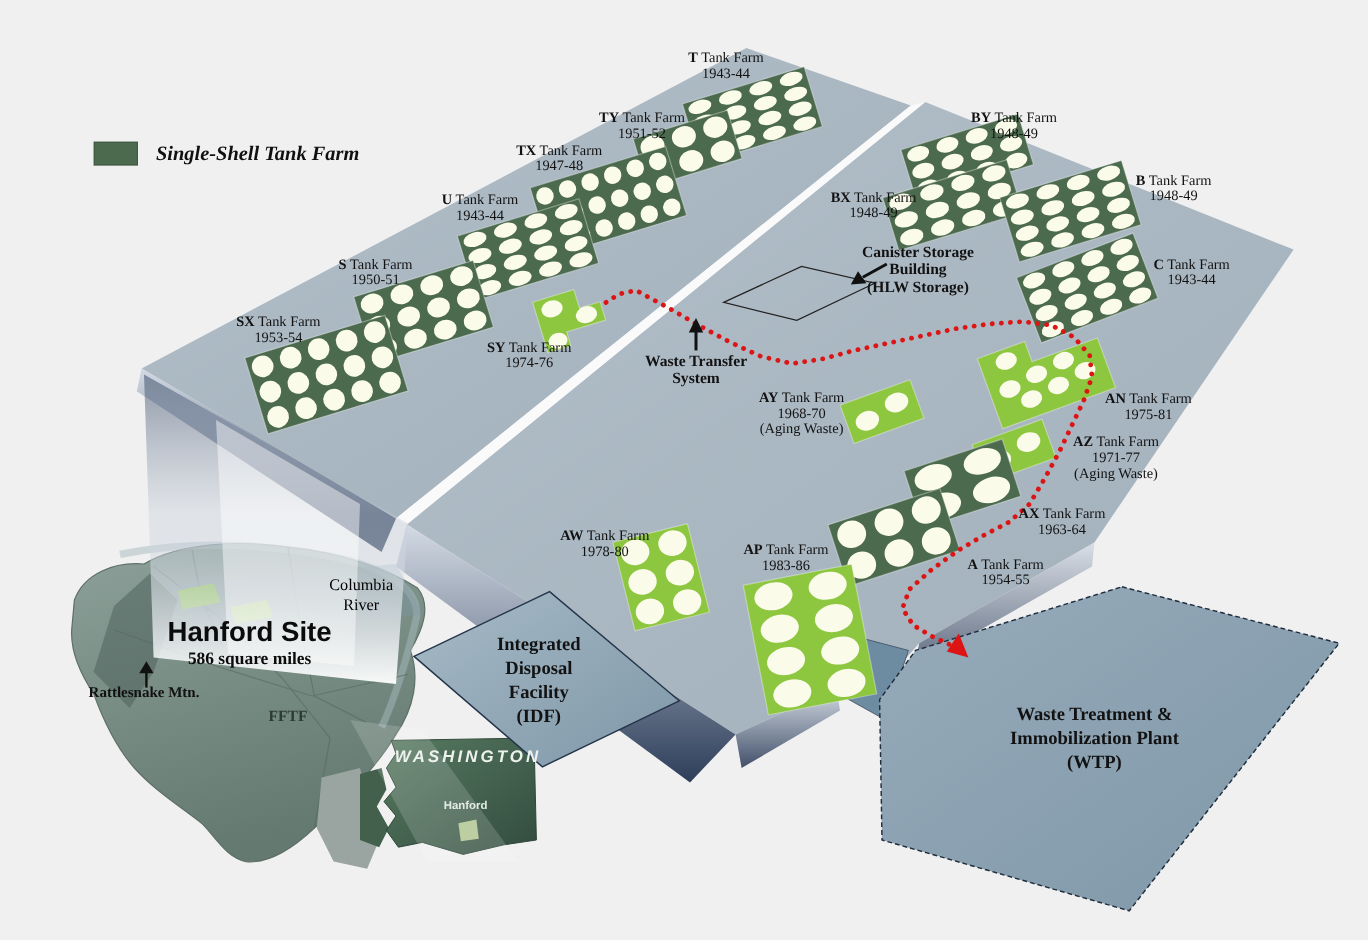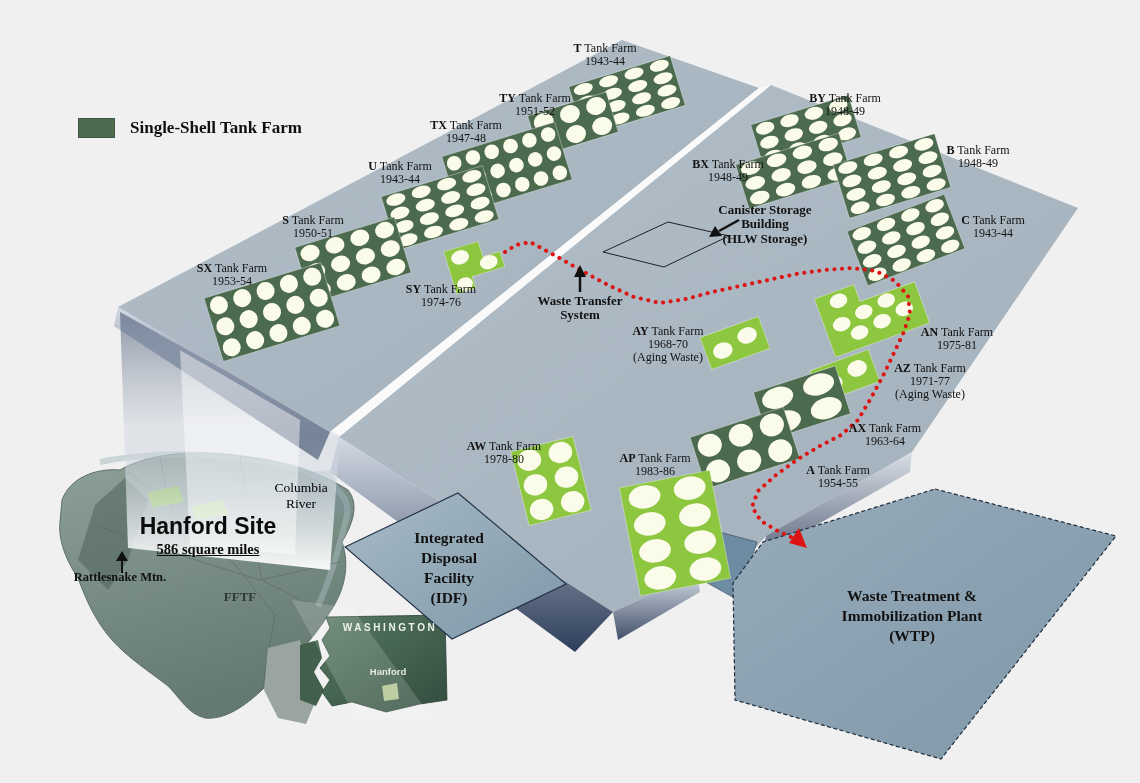--- a/index.html
+++ b/index.html
@@ -9,31 +9,31 @@
   .labels{position:absolute;left:0;top:0;width:100%;height:100%;pointer-events:none;}
   .flabel{position:absolute;transform:translateX(-50%);text-align:center;color:#121212;
           font-size:12px;line-height:1.1;white-space:nowrap;}
   .flabel b{font-weight:700;}
   .flabel .l3:empty{display:none;}
   .big{font-weight:700;font-size:13px;}
   .huge{font-weight:700;font-size:15.5px;line-height:1.3;}
   .site-title{position:absolute;transform:translateX(-50%);font-family:"Liberation Sans",sans-serif;
           font-weight:700;font-size:23px;color:#0b0b0b;white-space:nowrap;}
   .site-size{position:absolute;transform:translateX(-50%);font-weight:700;font-size:14.5px;
-          color:#0b0b0b;white-space:nowrap;text-decoration:underline;}
+          color:#0b0b0b;white-space:nowrap;}
   .mtn{position:absolute;transform:translateX(-50%);font-weight:700;font-size:12.5px;color:#111;white-space:nowrap;}
   .river{position:absolute;transform:translateX(-50%);font-size:13.5px;color:#000000;text-align:center;
           line-height:1.15;white-space:nowrap;}
   .fftf{position:absolute;transform:translateX(-50%);font-weight:700;font-size:13px;color:#2c3b34;white-space:nowrap;}
   .wa{position:absolute;transform:translateX(-50%);font-family:"Liberation Sans",sans-serif;
-      font-weight:700;font-size:10px;letter-spacing:2.6px;color:#eef2ec;white-space:nowrap;}
+      font-weight:700;font-size:14px;letter-spacing:2.6px;color:#eef2ec;white-space:nowrap;font-style:italic;}
   .hcity{position:absolute;transform:translateX(-50%);font-family:"Liberation Sans",sans-serif;
       font-weight:700;font-size:9.5px;color:#e4ecE2;white-space:nowrap;}
   #legend{position:absolute;left:78px;top:118px;}
-  .lrow{display:flex;align-items:center;margin-bottom:12px;}
+  .lrow{display:flex;align-items:center;margin-bottom:12px;font-style:italic;}
   .swatch{width:35px;height:18px;margin-right:15px;border:1px solid rgba(0,0,0,0.15);}
   .ltext{font-weight:700;font-size:17px;color:#101010;white-space:nowrap;}
 </style>
 </head>
 <body>
 
 <div id="stage">
 
 <svg id="diagram" width="1140" height="783" viewBox="0 0 1140 783" xmlns="http://www.w3.org/2000/svg">
   <defs>

